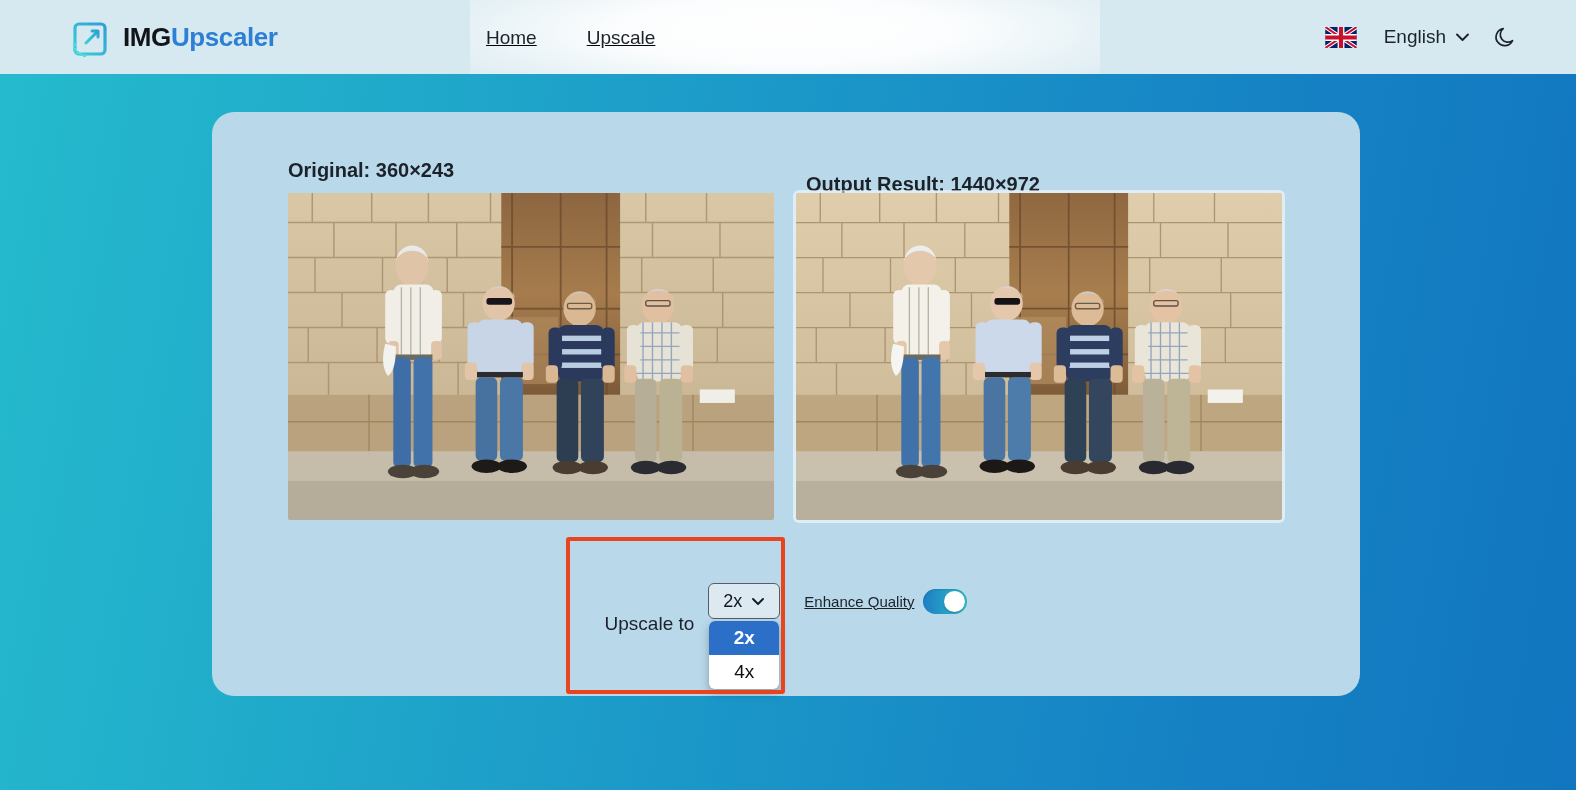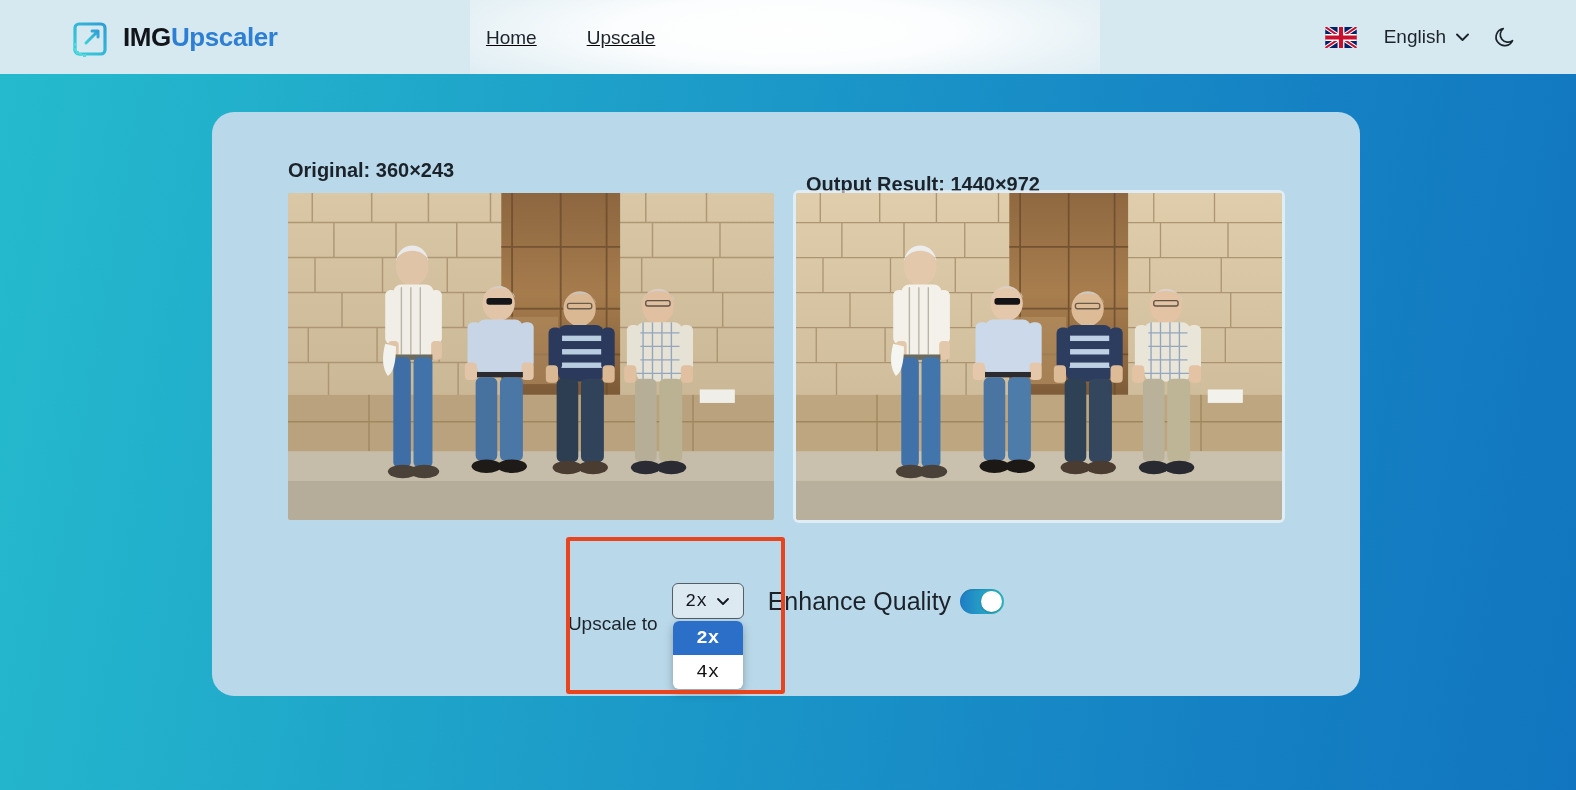--- a/index.html
+++ b/index.html
@@ -81,21 +81,21 @@
   .photo-svg { width: 100%; height: 100%; display: block; }
 
   
   .controls {
     position: absolute; left: 0; top: 455px; width: 100%;
     display: flex; justify-content: center; align-items: center;
   }
   .ctl-row { display: flex; align-items: center; gap: 0; }
   .upscale-label { font-size: 19px; color: #1c222a; margin-right: 14px; margin-top: 46px; }
 
-  .select-wrap { position: relative; font-family: Liberation Mono, monospace; }
+  .select-wrap { position: relative; }
   .select-box {
     width: 72px; height: 36px;
     background: #dce9f1;
     border: 1px solid #555e66;
     border-radius: 6px;
     display: flex; align-items: center; justify-content: center; gap: 9px;
     font-size: 18px; color: #12171d; cursor: pointer;
   }
   .select-chev { width: 14px; height: 9px; display: block; }
 
@@ -107,21 +107,21 @@
     box-shadow: 0 4px 10px rgba(0,0,0,0.28);
     overflow: hidden;
     z-index: 40;
   }
   .option {
     height: 34px; display: flex; align-items: center; justify-content: center;
     font-size: 19px; color: #111; cursor: pointer;
   }
   .option.selected { background: #2b6fc9; color: #ffffff; font-weight: bold; }
 
-  .enhance-label { font-size: 25px; color: #1c222a; margin-left: 24px; margin-right: 9px; }
+  .enhance-label { font-size: 15px; color: #1c222a; margin-left: 24px; margin-right: 9px; text-decoration: underline; }
   .toggle {
     width: 44px; height: 25px; border-radius: 13px;
     background: linear-gradient(90deg, #1e7dc4 0%, #2ec0c8 100%);
     position: relative; cursor: pointer;
     box-shadow: inset 0 1px 2px rgba(0,0,0,0.12);
   }
   .toggle .knob {
     position: absolute; right: 2px; top: 2px;
     width: 21px; height: 21px; border-radius: 50%;
     background: #ffffff;

